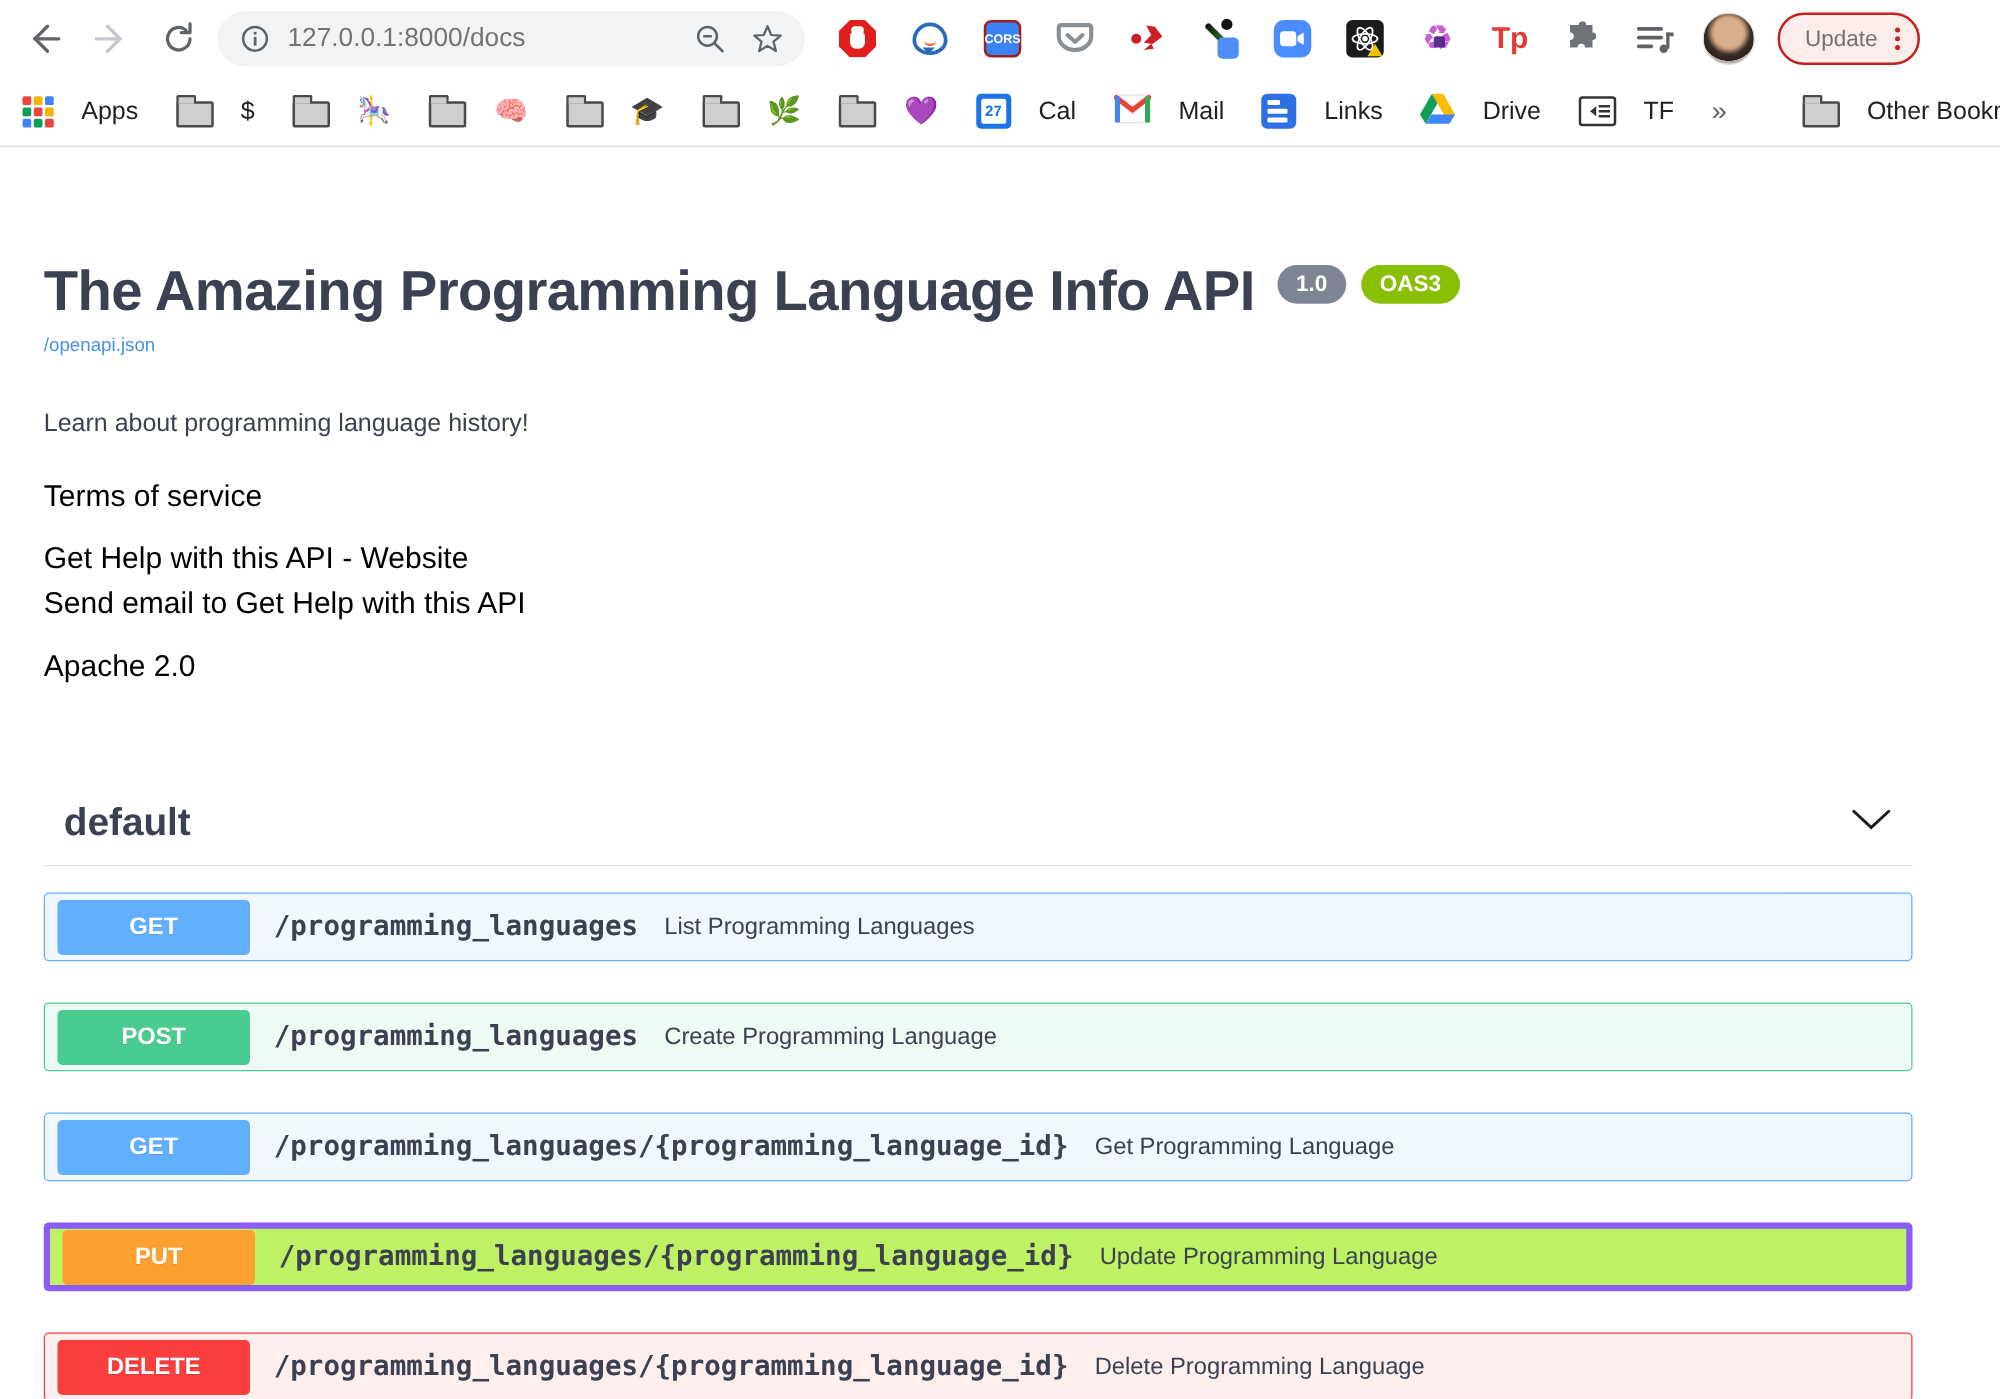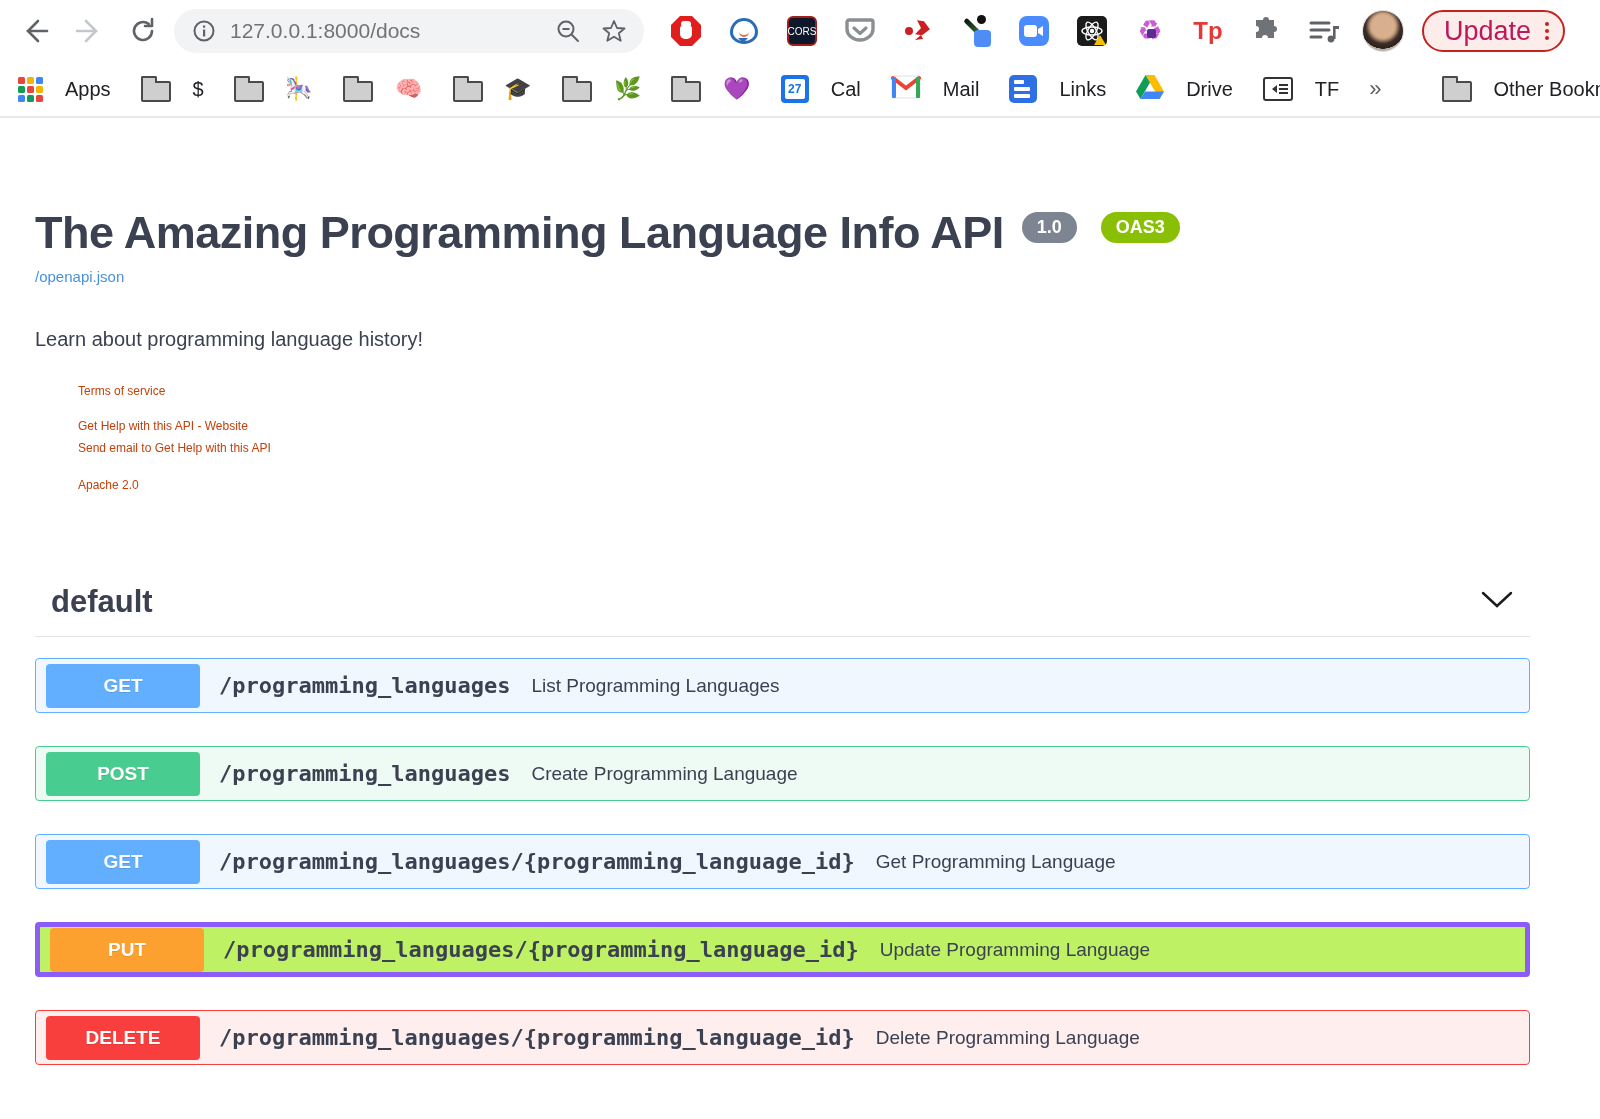--- a/index.html
+++ b/index.html
@@ -23,22 +23,22 @@
   .adblock { width:30px; height:30px; background:#e01e1e; border-radius:7px;
              clip-path:polygon(30% 0,70% 0,100% 30%,100% 70%,70% 100%,30% 100%,0 70%,0 30%);
              display:flex; align-items:center; justify-content:center; }
   .adblock .palm { width:12px; height:14px; background:#fff; border-radius:4px 4px 5px 5px; position:relative; top:1px; }
   .adblock .palm::before { content:""; position:absolute; top:-4px; left:1px; width:10px; height:6px; background:#fff; border-radius:3px; }
 
   .bubble { width:28px; height:26px; border:3px solid #2b6cb8; border-radius:50% 50% 50% 50% / 55% 55% 45% 45%; position:relative; background:#fff; }
   .bubble::after { content:""; position:absolute; bottom:-7px; left:5px; width:0; height:0; border:5px solid transparent; border-top-color:#2b6cb8; }
   .bubble .smile { position:absolute; left:6px; bottom:4px; width:10px; height:5px; border-bottom:2px solid #e8693c; border-radius:0 0 8px 8px; }
 
-  .cors { width:30px; height:30px; background:#0f172a; border-radius:6px; border:2px solid #a01f1c;
-          color:#fff; font-size:10px; font-weight:normal; display:flex; align-items:center; justify-content:center; letter-spacing:0; }
+  .cors { width:30px; height:30px; background:#3b82f6; border-radius:6px; border:2px solid #a01f1c;
+          color:#fff; font-size:10px; font-weight:bold; display:flex; align-items:center; justify-content:center; letter-spacing:0; }
 
   .pocket { width:30px; height:28px; }
 
   .dropper { position:relative; width:30px; height:32px; }
   .dropper .stem { position:absolute; top:2px; left:4px; width:22px; height:5px; background:linear-gradient(90deg,#111,#2e7d32); border-radius:3px; transform:rotate(45deg); transform-origin:left center; }
   .dropper .bulb { position:absolute; top:0px; left:16px; width:9px; height:9px; background:#111; border-radius:50%; }
   .dropper .sq { position:absolute; right:0; bottom:0; width:17px; height:17px; background:#4d8df5; border-radius:4px; }
 
   .zoomcam { width:30px; height:30px; background:#4a8cff; border-radius:8px; display:flex; align-items:center; justify-content:center; }
 
@@ -49,21 +49,21 @@
   .recycle .chip { position:absolute; left:10px; top:12px; width:9px; height:9px; background:#5b2d91; border-radius:2px; }
 
   .tp { font-weight:bold; font-size:24px; color:#e23b37; font-family:"Liberation Sans",sans-serif; }
 
   .avatar { width:42px; height:42px; border-radius:50%; margin-left:22px; cursor:pointer;
             background:radial-gradient(circle at 50% 38%, #d9b08f 0 34%, #caa07e 40%, #3a2e28 55%, #2a211d 70%, #b8b0a6 71%);
             border:1px solid #ddd; }
 
   .update-pill { margin-left:18px; height:42px; border:2px solid #c5221f; border-radius:22px; background:#fcecea;
                  display:flex; align-items:center; gap:14px; padding:0 14px 0 20px; cursor:pointer; }
-  .update-pill .txt { color:#be185d; font-size:27px; }
+  .update-pill .txt { color:#737373; font-size:18px; }
   .dots { display:flex; flex-direction:column; gap:3px; }
   .dots i { width:4px; height:4px; background:#c5221f; border-radius:50%; }
 
   
   .bookmarks { height:56px; display:flex; align-items:center; padding:0 18px; gap:30px; border-bottom:2px solid #e8e8e8; background:#fff; }
   .bm { display:flex; align-items:center; gap:22px; cursor:pointer; white-space:nowrap; }
   .bm .lbl { font-size:20px; color:#202124; }
   .appsgrid { display:grid; grid-template-columns:repeat(3,7px); grid-gap:2px; }
   .appsgrid i { width:7px; height:7px; border-radius:1.5px; }
 
@@ -83,28 +83,28 @@
   .tficon .lines { display:flex; flex-direction:column; gap:2px; }
   .tficon .lines i { width:9px; height:2px; background:#333; }
 
   .chev2 { font-size:22px; color:#5f6368; }
   .bm-divider { width:1px; height:34px; background:#dadce0; }
 
   
   .page { padding:0 70px 0 35px; }
   .title-row { margin-top:88px; display:flex; align-items:flex-start; }
   h1.api-title { font-size:45px; font-weight:bold; color:#3b4151; line-height:1.2; letter-spacing:-0.5px; display:inline; }
-  .badges { display:inline-flex; gap:24px; margin-left:18px; margin-top:6px; }
+  .badges { display:inline-flex; gap:12px; margin-left:18px; margin-top:6px; }
   .badge { color:#fff; font-weight:bold; font-size:18px; padding:5px 15px; border-radius:18px; }
   .badge.version { background:#7d8492; }
   .badge.oas { background:#89bf04; }
 
   a.spec-link { display:inline-block; margin-top:8px; font-size:15px; color:#4990e2; text-decoration:none; cursor:pointer; }
   .api-desc { margin-top:42px; font-size:20px; color:#3b4151; }
-  a.meta-link { display:block; font-size:12px; color:#c2410c; text-decoration:none; cursor:pointer;margin-left:43px; }
+  a.meta-link { display:block; font-size:24px; color:#000000; text-decoration:none; cursor:pointer; }
   .lnk-terms { margin-top:33px; }
   .lnk-web { margin-top:21px; }
   .lnk-email { margin-top:8px; }
   .lnk-license { margin-top:23px; }
 
   .section-head { margin-top:92px; display:flex; align-items:center; justify-content:space-between;
                   padding:0 16px 16px 16px; border-bottom:1px solid #e3e3e3; cursor:pointer; }
   .section-title { font-size:31px; font-weight:bold; color:#3b4151; }
 
   .ops { margin-top:21px; }

